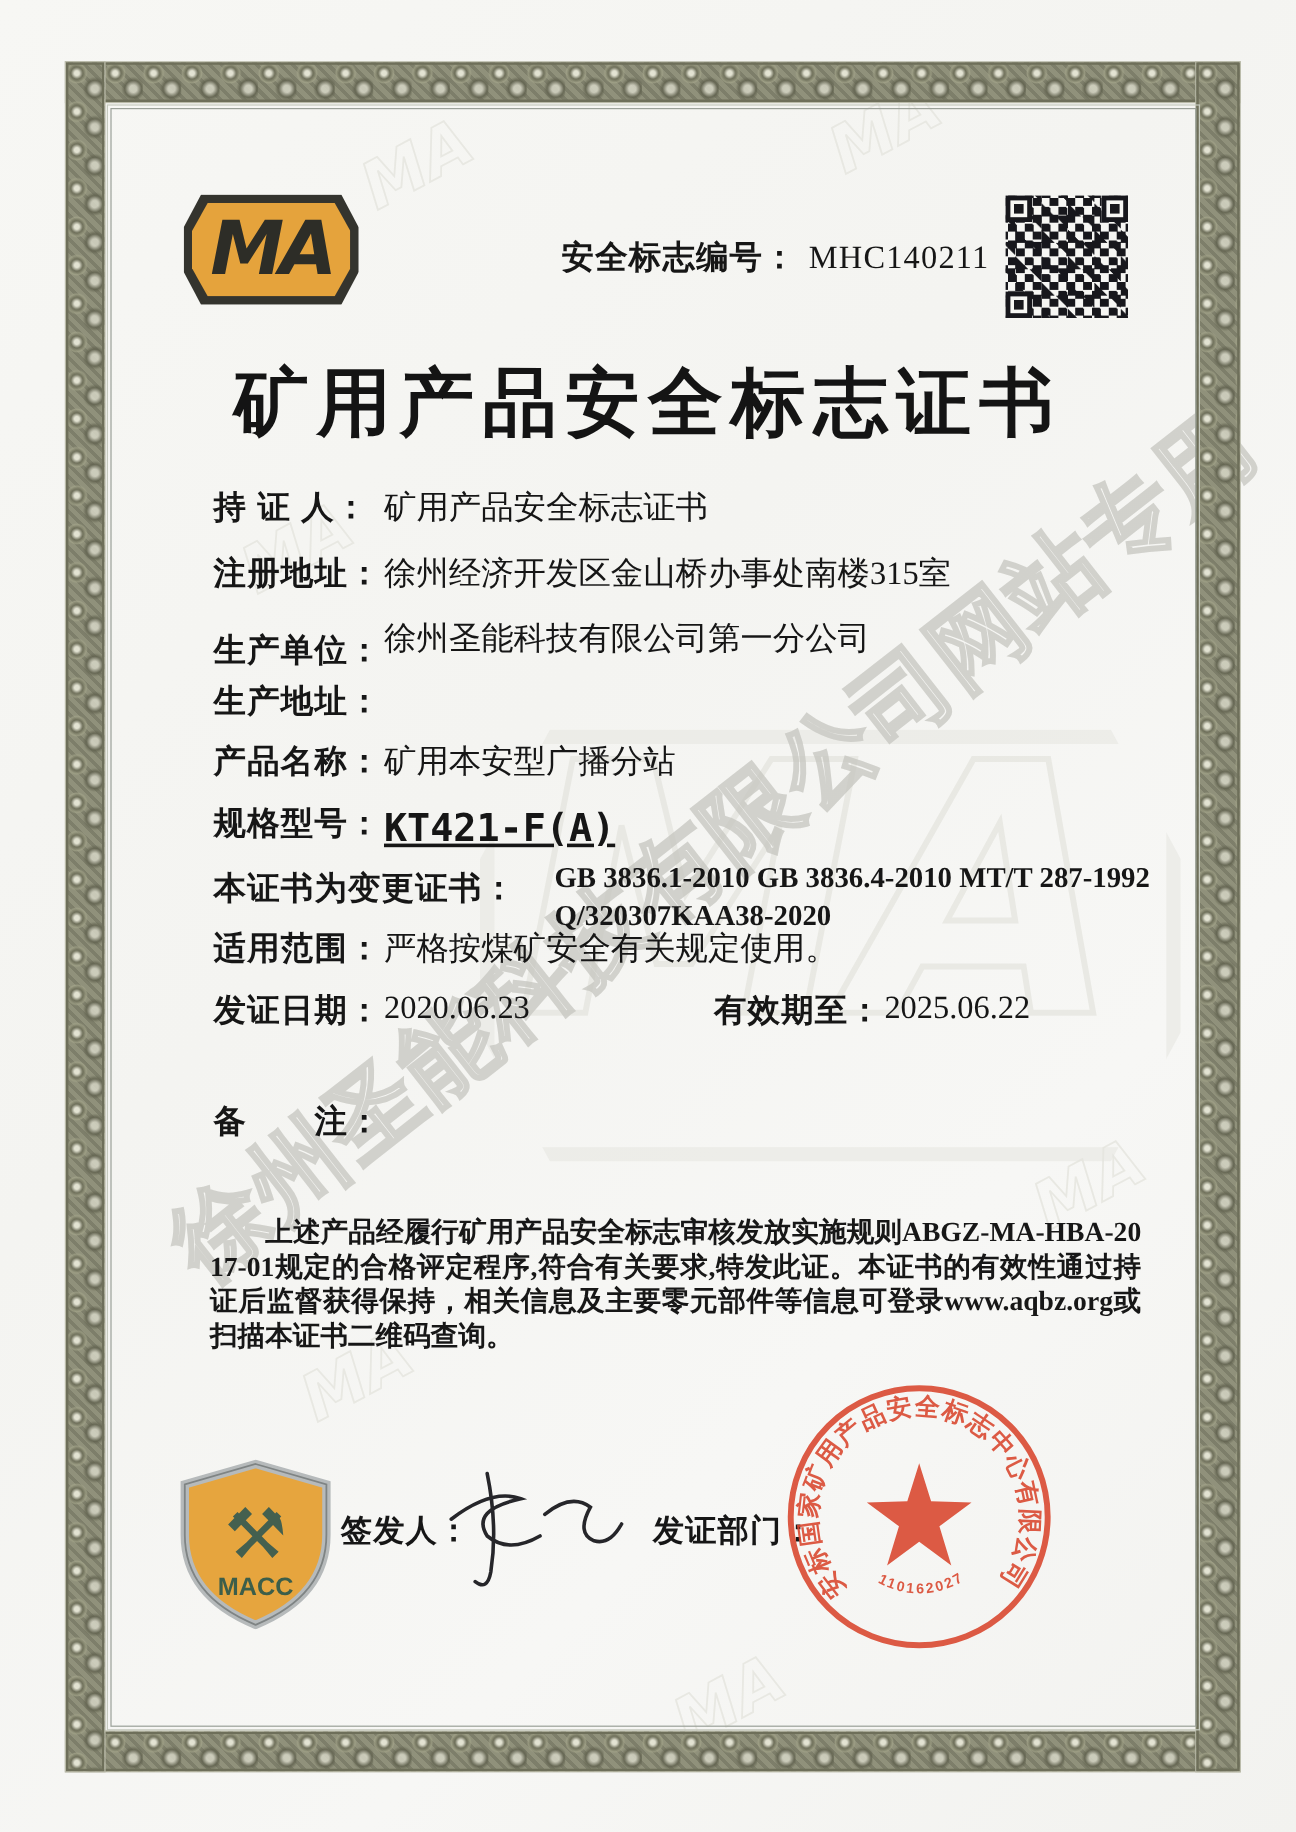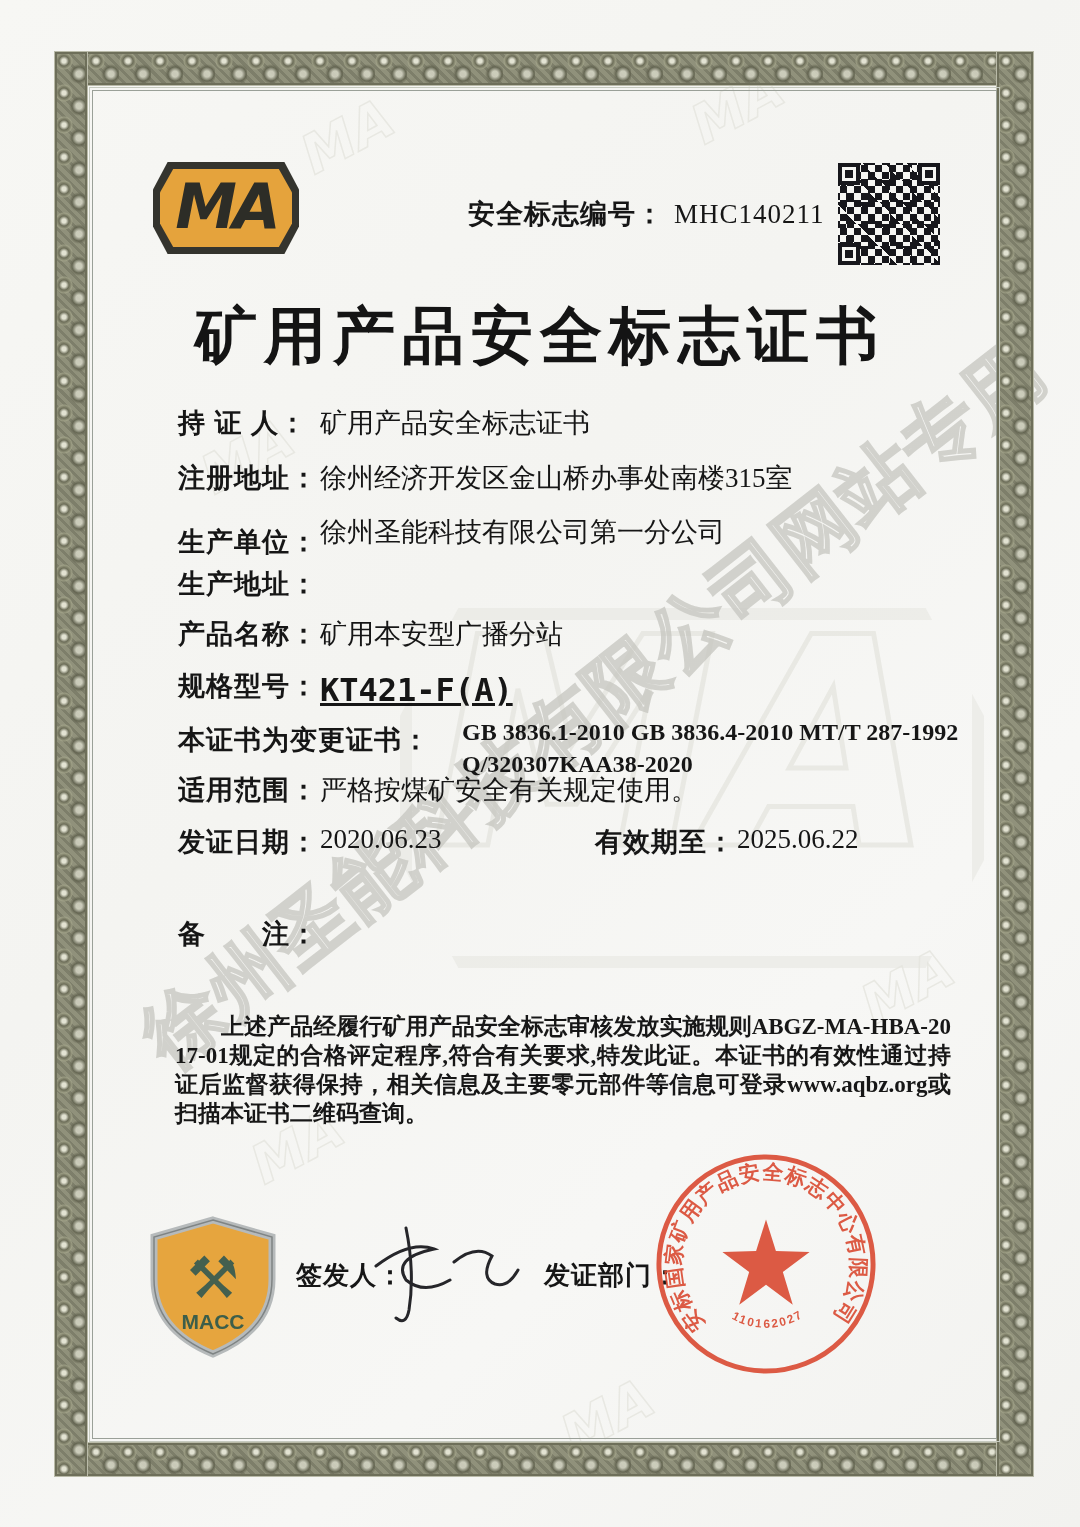--- a/index.html
+++ b/index.html
@@ -64,21 +64,21 @@
      font-family:"Liberation Serif",serif;font-weight:700;}
   .date-label2{left:595px;}
   .date-value2{left:737px;}
   
   .statement{position:absolute;left:175px;top:1012px;width:776px;font-size:23px;line-height:29px;
      text-align:justify;text-indent:2em;font-weight:700;word-break:break-all;
      font-family:"Liberation Serif",serif;color:#171717;}
   
   .shield{position:absolute;left:146px;top:1216px;width:134px;height:142px;}
   .signer-label,.dept-label{position:absolute;font-size:26px;font-weight:700;letter-spacing:1px;}
-  .signer-label{left:296px;top:1258px;text-align:right;}
+  .signer-label{left:284px;top:1258px;text-align:right;}
   .dept-label{left:544px;top:1258px;}
   .signature{position:absolute;left:362px;top:1214px;width:160px;height:120px;}
   .stamp{position:absolute;left:652px;top:1150px;width:228px;height:228px;opacity:.9;}
 </style>
 </head>
 <body>
 
 <div class="page">
 
   <span class="wm-mini" style="left:300px;top:110px">MA</span>

